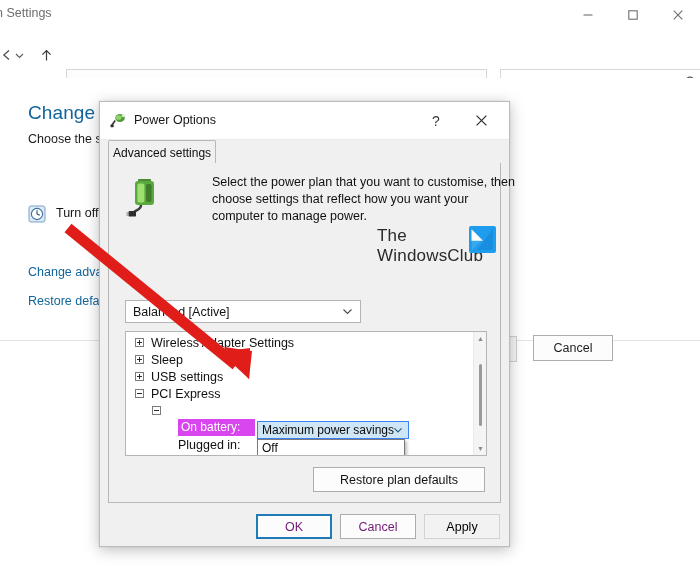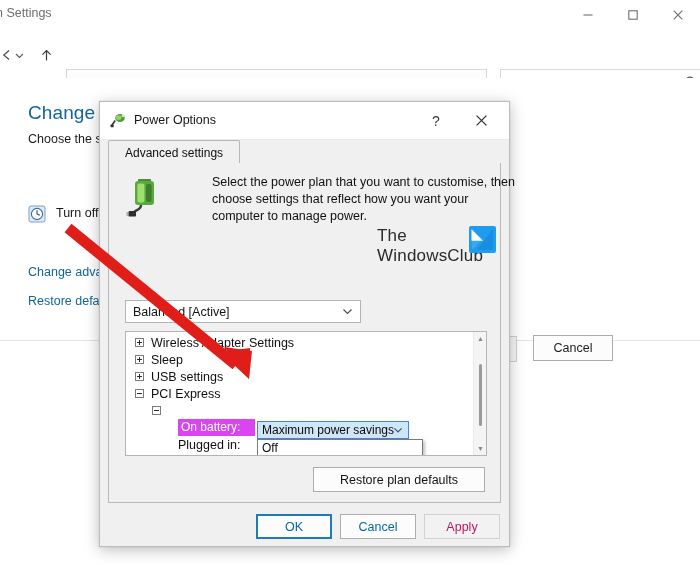--- a/index.html
+++ b/index.html
@@ -129,21 +129,21 @@
   .dlg-close {
     position:absolute; right:8px; top:0; width:40px; height:37px;
     display:flex; align-items:center; justify-content:center; color:#2b2b2b;
   }
 
   
   .tabstrip {
     position:absolute; left:8px; top:38px; width:393px; height:24px;
   }
   .tab-active {
-    position:absolute; left:0; top:0; height:24px; padding:0 16px;
+    position:absolute; left:0; top:0; height:24px; padding:0 4px;
     display:flex; align-items:center;
     background:#f0f0f0; border:1px solid #b8b8b8; border-bottom:none;
     font-size:12px; color:#0e0e0e; white-space:nowrap;
     border-radius:2px 2px 0 0;
   }
   .tab-underline {
     position:absolute; left:0; top:23px; width:393px; height:1px; background:#b8b8b8;
   }
   .tab-notch {
     position:absolute; left:1px; top:23px; width:124px; height:1px; background:#f0f0f0;
@@ -216,21 +216,21 @@
 
   
   .lsm-combo {
     position:absolute; left:131px; top:89px; width:152px; height:18px;
     background:#cfe6f7; border:1px solid #3b82f6;
     display:flex; align-items:center; z-index:6;
   }
   .lsm-combo-text { margin-left:4px; font-size:12px; color:#0b0b0b; white-space:nowrap; }
   .lsm-combo-arrow { position:absolute; right:4px; top:2px; color:#2a5f85; }
   .lsm-list {
-    position:absolute; left:131px; top:107px; width:166px;
+    position:absolute; left:131px; top:107px; width:148px;
     background:#ffffff; border:1px solid #7a7a7a;
     box-shadow:2px 2px 3px rgba(0,0,0,.25); z-index:7;
   }
   .lsm-opt { height:16px; padding:0 4px; display:flex; align-items:center; font-size:12px; color:#0b0b0b; white-space:nowrap; }
 
   
   .sb-track {
     position:absolute; right:0; top:0; width:13px; height:123px; background:#f4f4f4;
     border-left:1px solid #eaeaea;
   }
@@ -246,25 +246,25 @@
     position:absolute; left:204px; top:304px; width:172px; height:25px;
     border:1px solid #adadad; background:#fcfcfc; color:#131313; font-size:12.5px;
     display:flex; align-items:center; justify-content:center;
   }
 
   
   .dlg-footer { position:absolute; left:0; top:404px; width:409px; height:42px; }
   .btn {
     position:absolute; top:8px; height:25px; font-size:12.5px;
     display:flex; align-items:center; justify-content:center;
-    border:1px solid #adadad; background:#fcfcfc; color:#0369a1;
+    border:1px solid #adadad; background:#fcfcfc; color:#701a75;
   }
   .btn-ok { left:255px; width:76px; border:2px solid #1f7bb6; background:#fcfcfc; }
   .btn-cancel { left:339px; width:76px; }
-  .btn-apply { left:423px; width:76px; border-color:#d2d2d2; background:#f2f2f2; color:#be185d; }
+  .btn-apply { left:423px; width:76px; border-color:#d2d2d2; background:#f2f2f2; color:#000000; }
 
   
   .btn-ok    { left:156px; }
   .btn-cancel{ left:240px; }
   .btn-apply { left:324px; }
 
   
   #arrow { position:absolute; left:0; top:0; width:700px; height:566px; pointer-events:none; z-index:50; }
 </style>
 </head>

